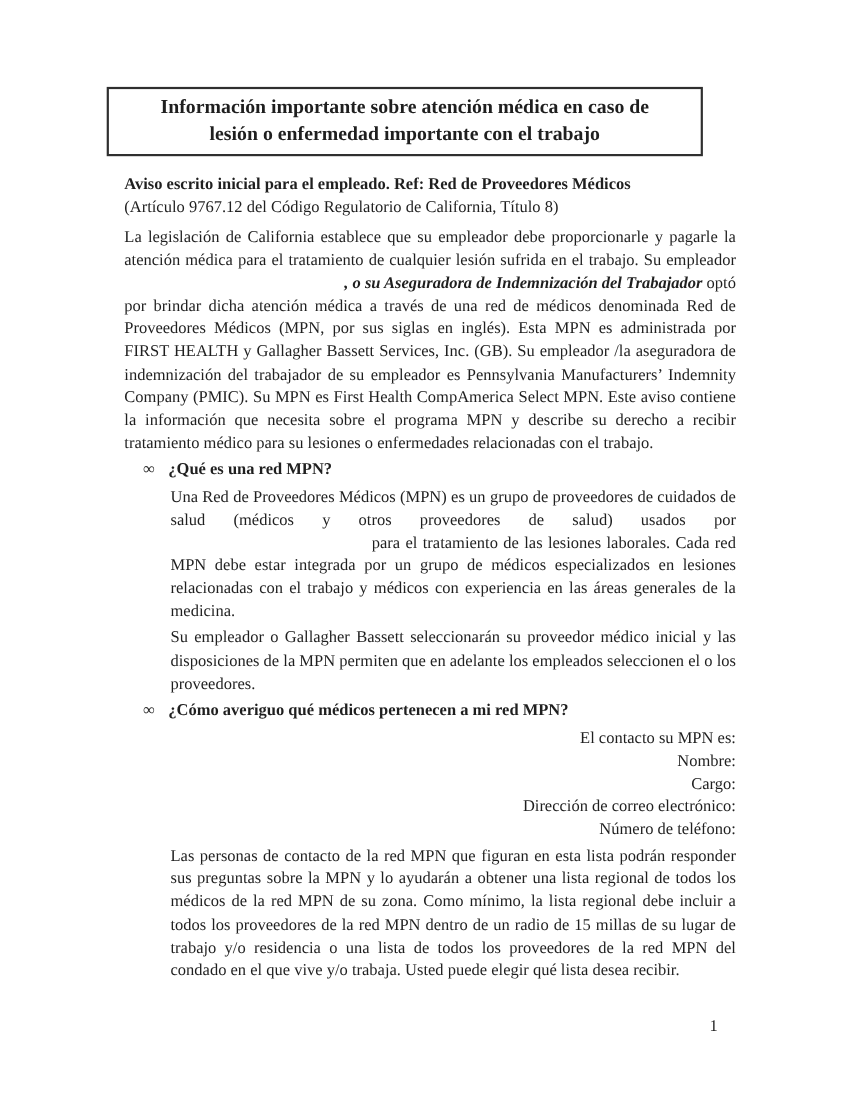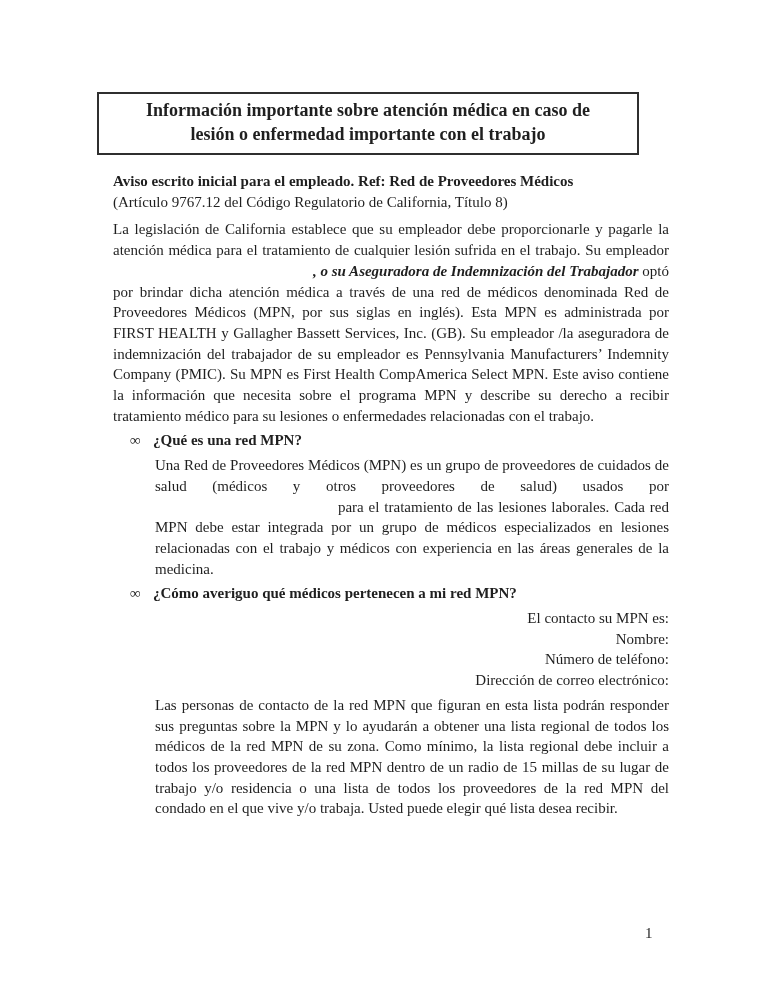--- a/index.html
+++ b/index.html
@@ -8,21 +8,21 @@
     width: 768px;
     height: 994px;
     background: #ffffff;
     font-family: "Liberation Serif", serif;
     color: #1f1f1f;
     overflow: hidden;
   }
   .content {
     position: absolute;
     left: 113px;
-    top: 13px;
+    top: 0;
     width: 556px;
     font-size: 15px;
     line-height: 20.7px;
   }
   .title-box {
     box-sizing: border-box;
     width: 542px;
     margin: 79px 0 0 -16px;
     border: 2px solid #2f2f2f;
     padding: 4px 14px 7px 14px;
@@ -80,31 +80,33 @@
 
     <div class="para p-intro"><span>La legislación de California establece que su empleador debe proporcionarle y pagarle la atención médica para el tratamiento de cualquier lesión sufrida en el trabajo.  Su empleador</span><span class="blank blank-employer"></span><span class="bold-inline">, o su Aseguradora de Indemnización del Trabajador</span><span> optó por brindar dicha atención médica a través de una red de médicos denominada Red de Proveedores Médicos (MPN, por sus siglas en inglés).  Esta MPN es administrada por FIRST HEALTH y Gallagher Bassett Services, Inc. (GB).  Su empleador /la aseguradora de indemnización del trabajador de su empleador es Pennsylvania Manufacturers’ Indemnity Company (PMIC). Su MPN es First Health CompAmerica Select MPN. Este aviso contiene la información que necesita sobre el programa MPN y describe su derecho a recibir tratamiento médico para su lesiones o enfermedades relacionadas con el trabajo.</span></div>
 
     <div class="section-heading">
       <span class="bullet">∞</span>
       <span>¿Qué es una red MPN?</span>
     </div>
 
     <div class="para p-std"><span>Una Red de Proveedores Médicos (MPN) es un grupo de proveedores de cuidados de salud (médicos y otros proveedores de salud) usados por</span><span class="blank blank-user"></span> <span>para el tratamiento de las lesiones laborales. Cada red MPN debe estar integrada por un grupo de médicos especializados en lesiones relacionadas con el trabajo y médicos con experiencia en las áreas generales de la medicina.</span></div>
 
+    <div class="para p-std">Su empleador o Gallagher Bassett seleccionarán su proveedor médico inicial y las disposiciones de la MPN permiten que en adelante los empleados seleccionen el o los proveedores.</div>
 
     <div class="section-heading">
       <span class="bullet">∞</span>
       <span>¿Cómo averiguo qué médicos pertenecen a mi red MPN?</span>
     </div>
 
     <div class="contact-block">
       <div class="contact-line">El contacto su MPN es:</div>
       <div class="contact-line">Nombre:</div>
+      <div class="contact-line">Cargo:</div>
+      <div class="contact-line">Dirección de correo electrónico:</div>
       <div class="contact-line">Número de teléfono:</div>
-      <div class="contact-line">Dirección de correo electrónico:</div>
     </div>
 
     <div class="para p-std">Las personas de contacto de la red MPN que figuran en esta lista podrán responder sus preguntas sobre la MPN y lo ayudarán a obtener una lista regional de todos los médicos de la red MPN de su zona.  Como mínimo, la lista regional debe incluir a todos los proveedores de la red MPN dentro de un radio de 15 millas de su lugar de trabajo y/o residencia o una lista de todos los proveedores de la red MPN  del condado en el que vive y/o trabaja.  Usted puede elegir qué lista desea recibir.</div>
 
   </div>
 
   <div class="page-number">1</div>
 </div>
 
 </body></html>

